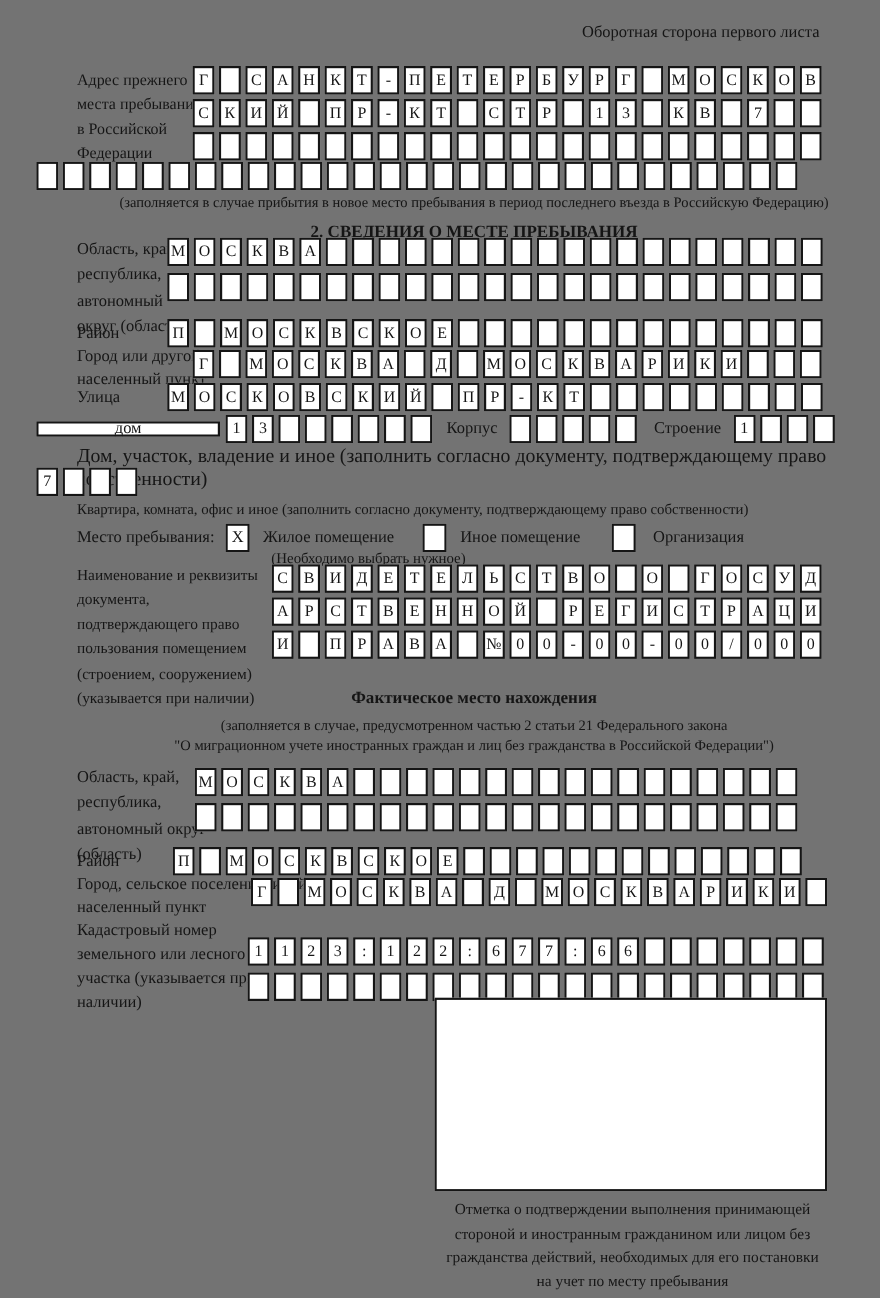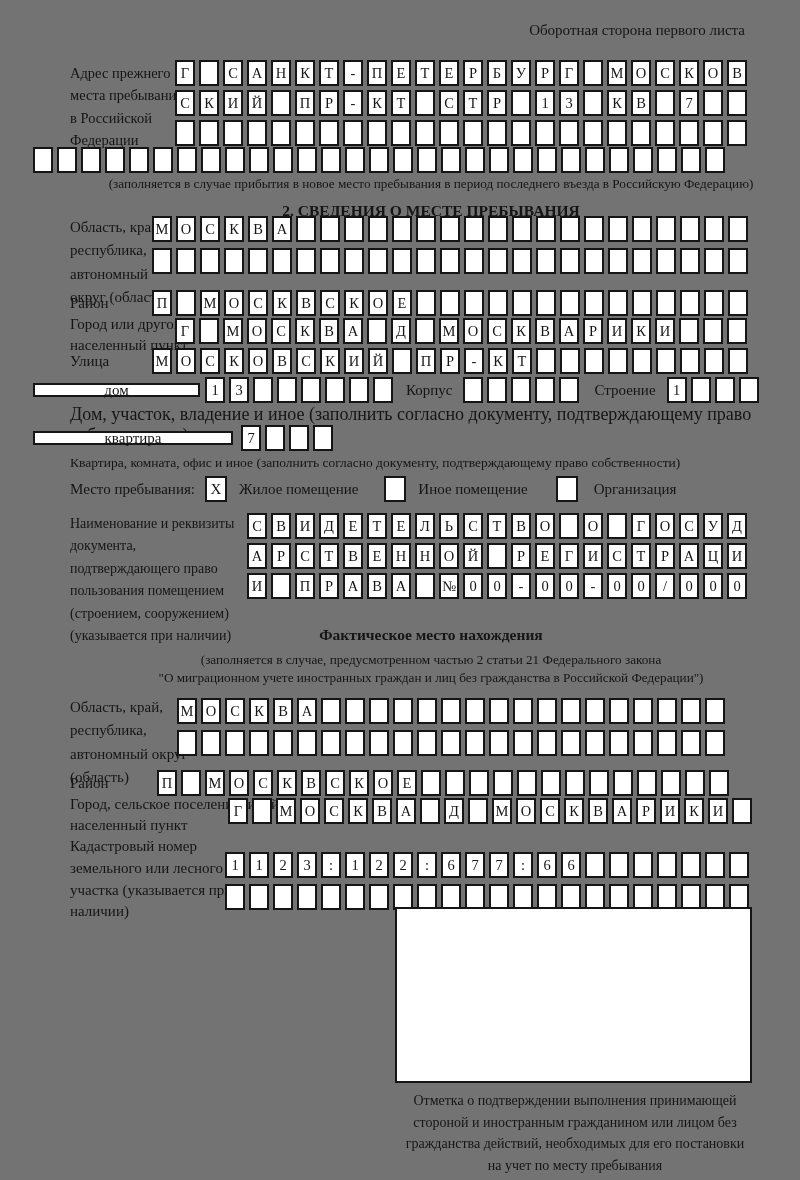--- a/index.html
+++ b/index.html
@@ -326,39 +326,39 @@
     <div class="cellrow">
         <div class="cell">1</div>
         <div class="cell"></div>
         <div class="cell"></div>
         <div class="cell"></div>
       </div>
   </div>
   <div class="abs note" style="top:404px;left:70px;font-size:18px;">Дом, участок, владение и иное (заполнить согласно документу, подтверждающему право собственности)</div>
 
   <div class="abs flexrow" style="top:425px;left:33px;gap:8px;">
-    <div class="boxfield" style="width:200px;">квартира</div>
     <div class="cellrow">
         <div class="cell">7</div>
         <div class="cell"></div>
         <div class="cell"></div>
         <div class="cell"></div>
       </div>
   </div>
   <div class="abs note" style="top:455px;left:70px;font-size:13.5px;">Квартира, комната, офис и иное (заполнить согласно документу, подтверждающему право собственности)</div>
 
   <div class="abs flexrow" style="top:476px;left:70px;">
     <div class="inline-label">Место пребывания:</div>
     <div class="checkbox" style="margin-left:10px;">X</div>
     <div class="inline-label" style="margin-left:12px;">Жилое помещение</div>
     <div class="checkbox" style="margin-left:26px;"></div>
     <div class="inline-label" style="margin-left:12px;">Иное помещение</div>
     <div class="checkbox" style="margin-left:28px;"></div>
     <div class="inline-label" style="margin-left:16px;">Организация</div>
   </div>
+  <div class="abs note" style="top:500px;left:200px;width:270px;text-align:center;font-size:13.5px;">(Необходимо выбрать нужное)</div>
 
   <div class="abs small-label" style="top:513px;left:70px;width:178px;">Наименование и реквизиты документа, подтверждающего право пользования помещением (строением, сооружением) (указывается при наличии)</div>
   <div class="abs cellrow" style="top:513px;left:247px;">
       <div class="cell">С</div>
       <div class="cell">В</div>
       <div class="cell">И</div>
       <div class="cell">Д</div>
       <div class="cell">Е</div>
       <div class="cell">Т</div>
       <div class="cell">Е</div>

